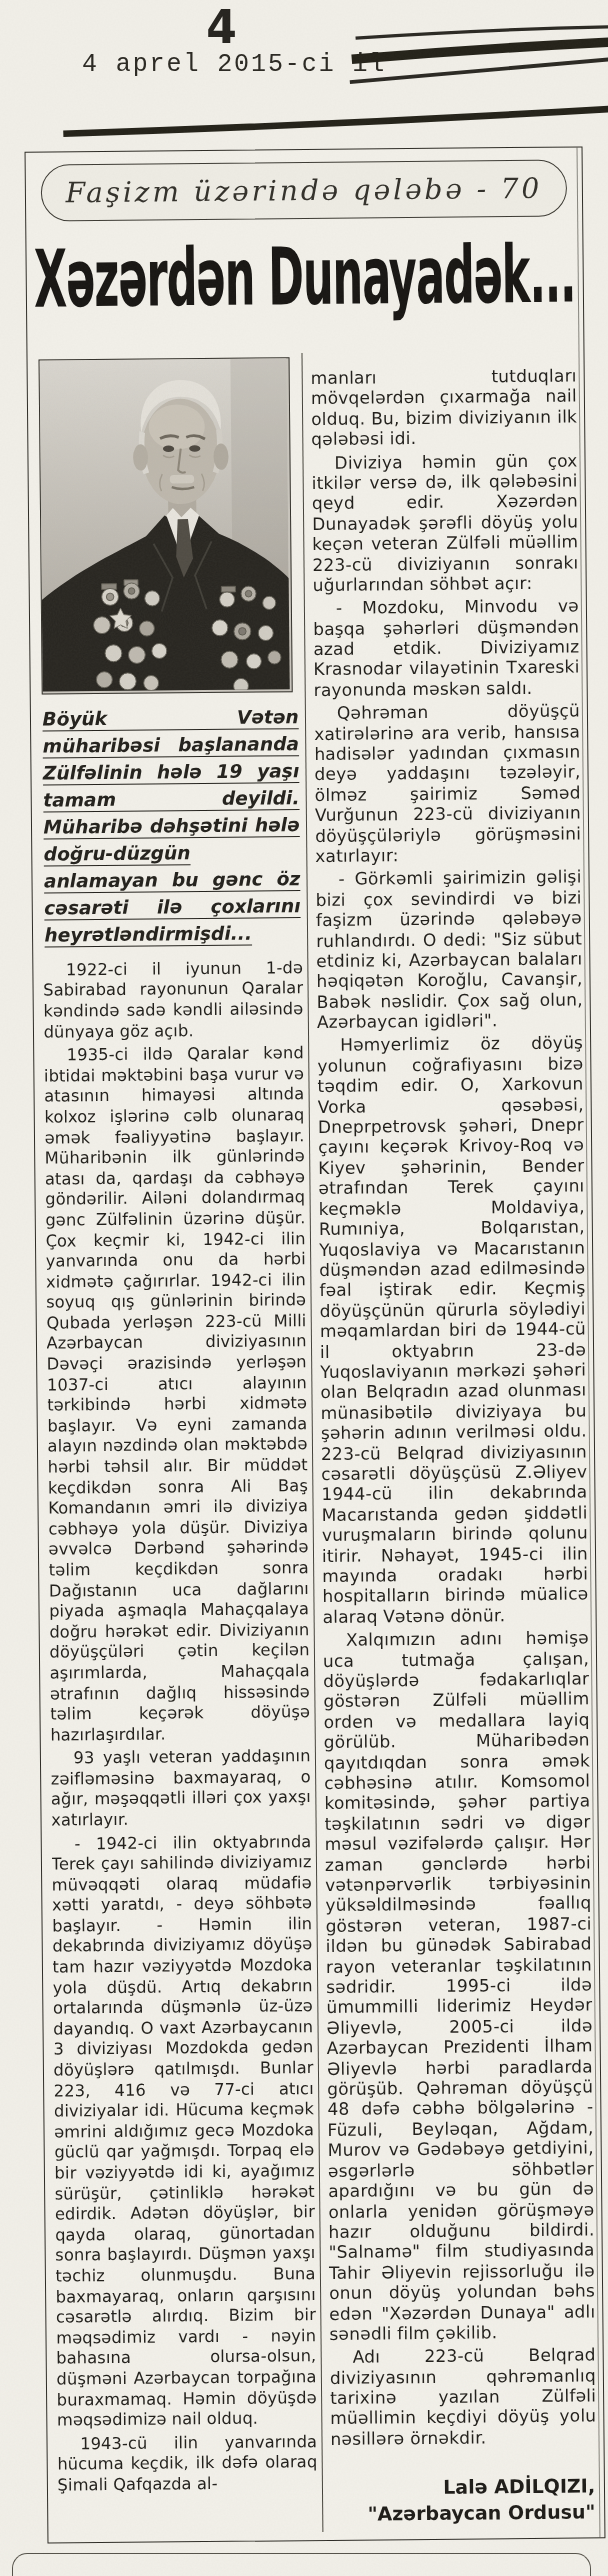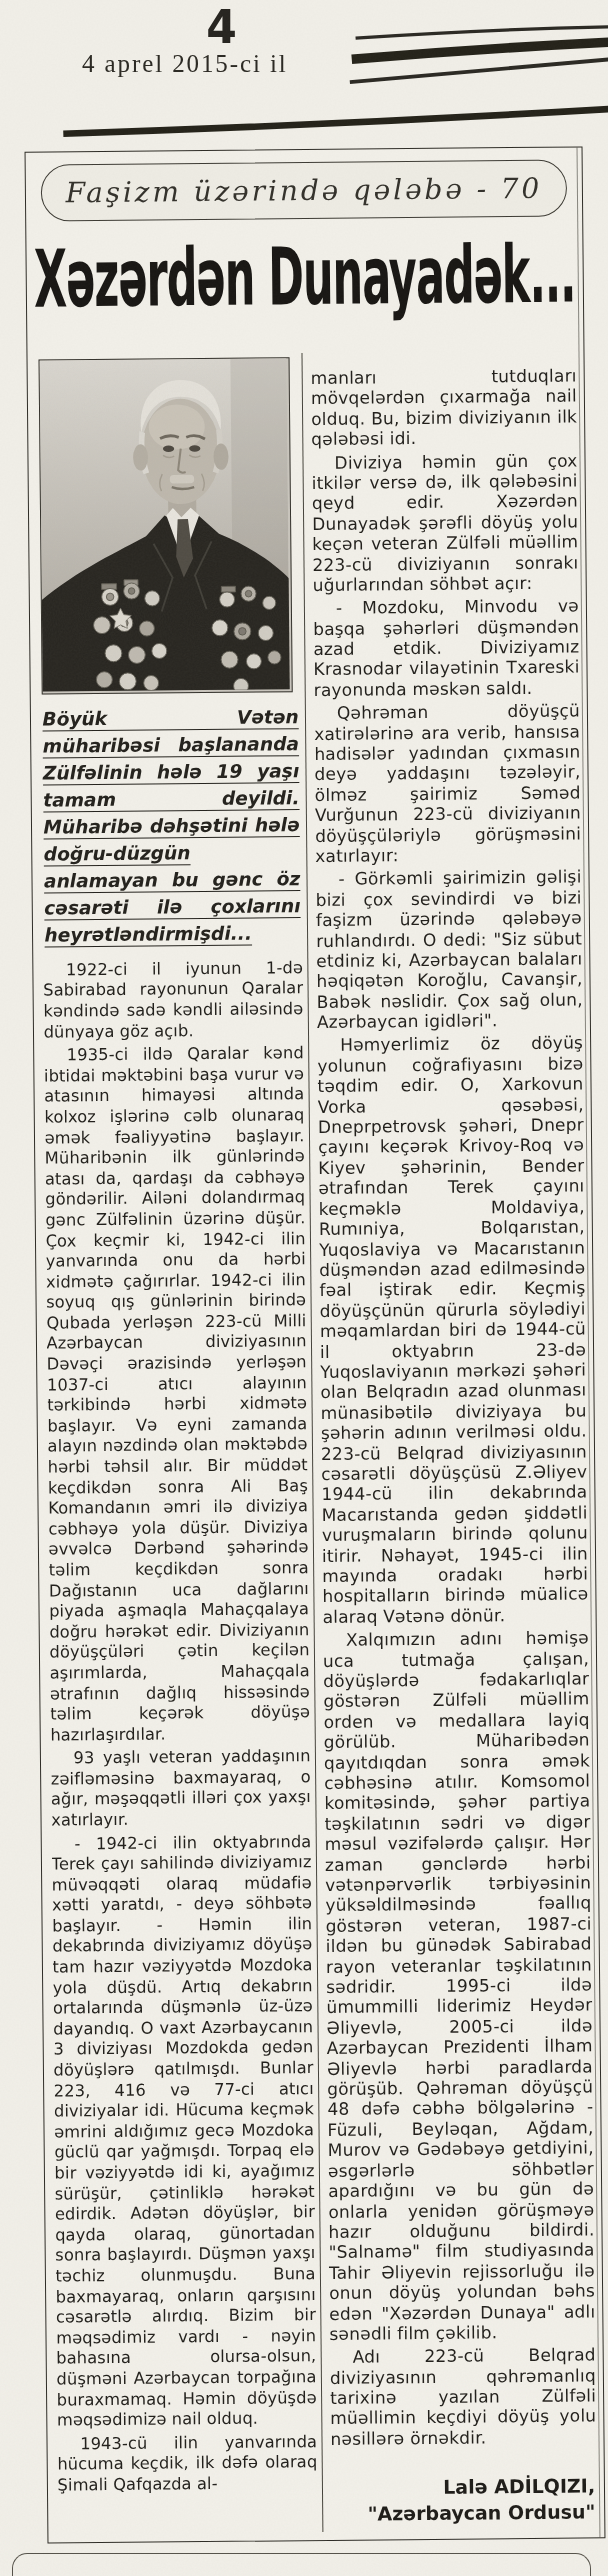--- a/index.html
+++ b/index.html
@@ -3,21 +3,21 @@
 <meta charset="utf-8">
 <title>Newspaper scan</title>
 <style>
   html,body{margin:0;padding:0;}
   body{width:608px;height:2576px;background:#e9e7e0;font-family:"DejaVu Sans","Liberation Sans",sans-serif;}
   .page{position:relative;width:608px;height:2576px;background:#f1efe8;color:#211f1b;overflow:hidden;}
 
   
   .page-number{position:absolute;top:1.9px;left:191px;width:61px;text-align:center;
     font-weight:bold;font-size:44px;line-height:50px;transform:scaleY(1.05);color:#26241f;}
-  .page-date{position:absolute;top:50px;left:82px;font-family:Liberation Serif, serif;
+  .page-date{position:absolute;top:50px;left:82px;font-family:Liberation Mono, monospace;
     font-size:25px;letter-spacing:1.9px;color:#2b2923;}
   .header-rules{position:absolute;top:0;left:0;}
 
   
   .article-box{position:absolute;top:149px;left:36px;width:558px;height:2392px;
     border:1.9px solid #2d2b25;background:#f2f0e9;transform:rotate(-0.55deg);box-sizing:border-box;}
   .article-box .inner-right-line{position:absolute;top:0;bottom:0;right:3.8px;width:1.4px;background:rgba(45,43,37,.55);}
 
   .banner{position:absolute;top:11.5px;left:15.3px;right:15.3px;height:55px;
     border:1.9px solid #3c3a33;border-radius:29px;display:flex;align-items:center;justify-content:center;

